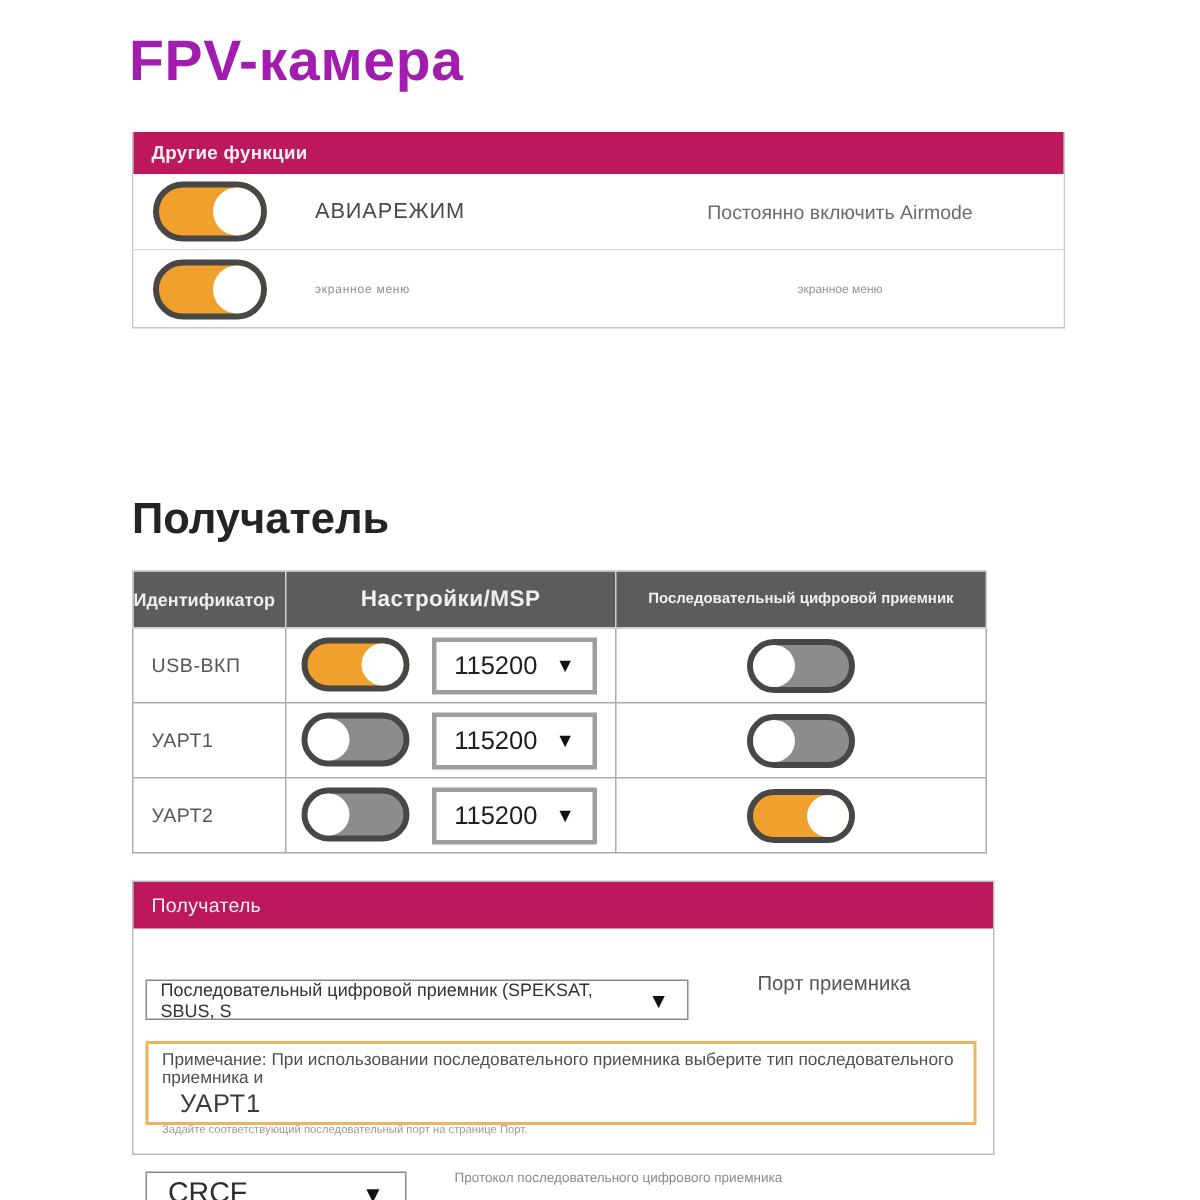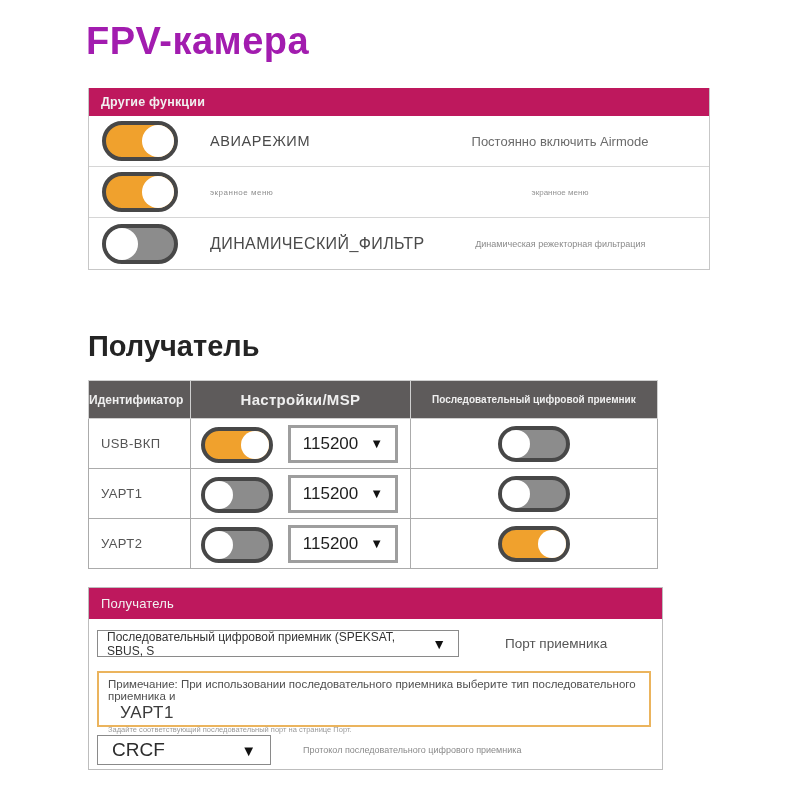--- a/index.html
+++ b/index.html
@@ -47,34 +47,34 @@
   
   .ports-table { position:absolute; left:88px; top:380px; width:570px;
                  border-collapse:collapse; }
   .ports-table th { background:#5E5B5B; color:#EFEFEF; border:1px solid #CFCFCF;
                     height:38px; font-weight:bold; }
   .ports-table td { background:#fff; border:1px solid #ABABAB; height:50px; }
   .col-id  { width:102px; text-align:left; padding-left:0; font-size:12px; }
   .col-msp { width:220px; font-size:15px; letter-spacing:0.3px; }
   .col-rx  { width:248px; font-size:10px; }
   .cell-id { font-size:13px; color:#555; padding-left:12px; letter-spacing:0.4px; }
-  .cell-msp-inner { display:flex; align-items:flex-end; padding-left:10px; }
+  .cell-msp-inner { display:flex; align-items:flex-start; padding-left:10px; }
   .baud-select { margin-left:15px; width:110px; height:38px; border:3px solid #9E9E9E;
                  background:#fff; display:flex; align-items:center; justify-content:center;
                  gap:12px; font-size:17px; color:#1E1E1E; cursor:pointer; }
   .baud-select .arrow { font-size:13px; color:#111; }
   .cell-rx .toggle { margin:0 auto; }
 
   
   .panel-rx { position:absolute; left:88px; top:587px; width:575px; height:183px;
               border:1px solid #BDBDBD; background:#fff; }
   .panel-rx .panel-header { font-size:13px; font-weight:normal; padding:8px 12px; }
   .rx-mode-row { display:flex; align-items:center; margin:11px 8px 0 8px; }
   .select-box { border:1px solid #8A8A8A; background:#fff; display:flex;
-                align-items:center; justify-content:space-between; cursor:pointer; }
+                align-items:center; justify-content:space-between; cursor:pointer;margin-top:23px; }
   .select-mode { width:362px; height:27px; padding:0 12px 0 9px; font-size:12px;
                  color:#333; }
   .select-mode .arrow { font-size:14px; color:#111; }
   .mode-label { margin-left:46px; font-size:13.5px; color:#555; }
   .note-box { margin:14px 8px 0 8px; width:554px; height:56px;
               border:2px solid #EBB45D; padding:5px 9px 0 9px; }
   .note-line1 { font-size:11.5px; color:#4F4F4F; }
   .note-line2 { font-size:17px; color:#3C3C3C; margin:1px 0 2px 12px; letter-spacing:0.5px; }
   .note-line3 { font-size:7.5px; color:#9A9A9A; }
   .rx-proto-row { display:flex; align-items:center; margin:8px 8px 0 8px;text-align:center; }
@@ -104,27 +104,20 @@
     </div>
 
     <div class="func-row">
       <div class="toggle on">
         <span class="knob"></span>
       </div>
       <span class="func-label func-label--tiny">экранное меню</span>
       <span class="func-desc func-desc--tiny">экранное меню</span>
     </div>
 
-    <div class="func-row">
-      <div class="toggle off">
-        <span class="knob"></span>
-      </div>
-      <span class="func-label func-label--big">ДИНАМИЧЕСКИЙ_ФИЛЬТР</span>
-      <span class="func-desc func-desc--small">Динамическая режекторная фильтрация</span>
-    </div>
   </section>
 
   <h2 class="section-heading">Получатель</h2>
 
   <table class="ports-table">
     <thead>
       <tr>
         <th class="col-id">Идентификатор</th>
         <th class="col-msp">Настройки/MSP</th>
         <th class="col-rx">Последовательный цифровой приемник</th>

